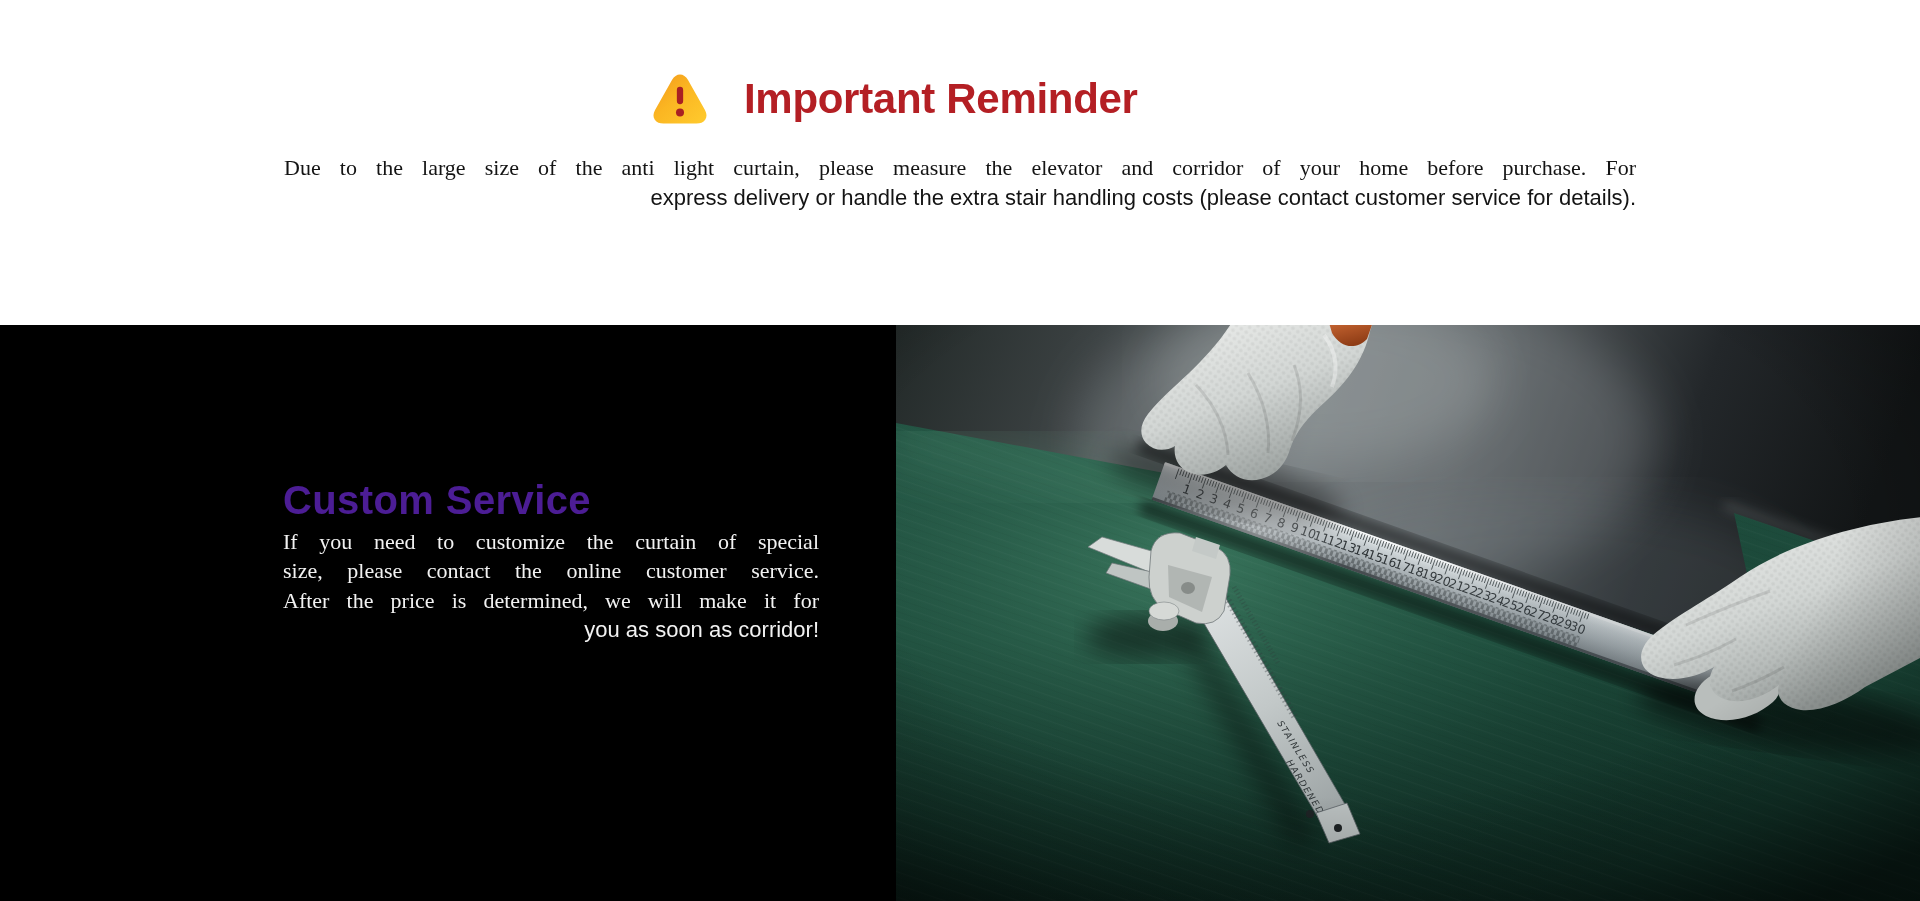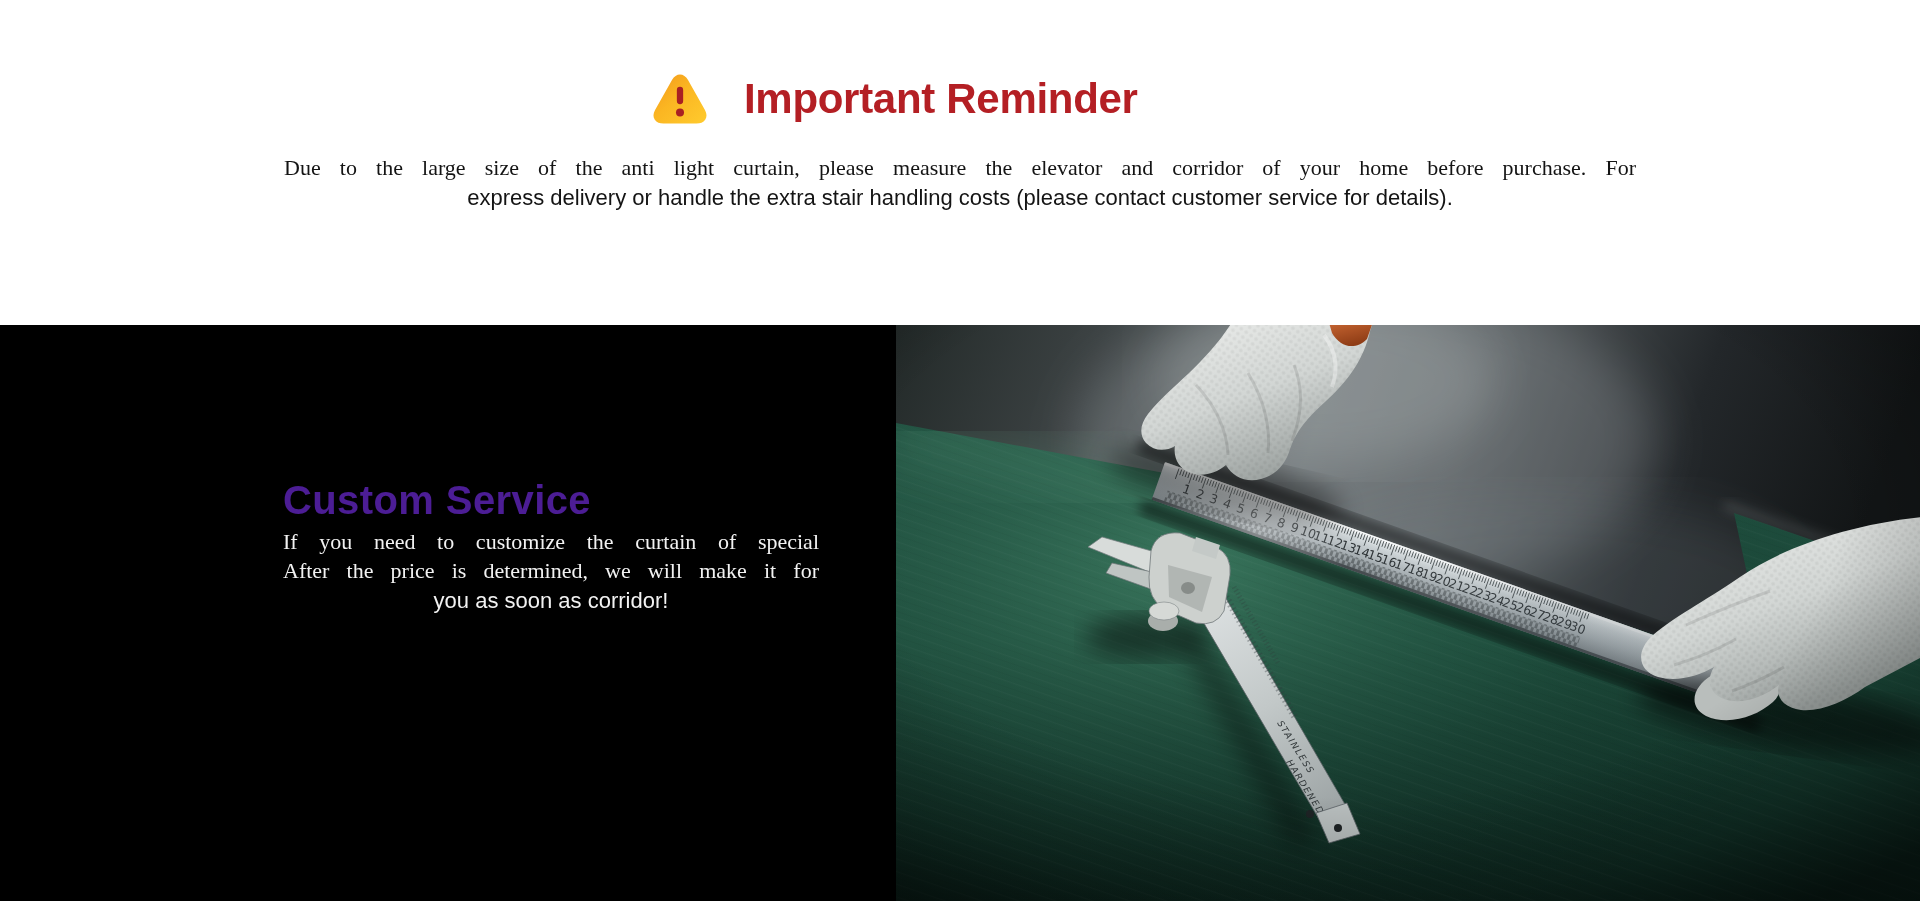--- a/index.html
+++ b/index.html
@@ -6,21 +6,21 @@
   .screen{position:relative;width:1920px;height:901px;overflow:hidden;
           font-family:"Liberation Sans","DejaVu Sans",sans-serif;}
 
   
   .white-section{position:absolute;left:0;top:0;width:1920px;height:325px;background:#ffffff;}
   .reminder-header{position:absolute;left:652px;top:70px;display:flex;gap:36px;}
   .warning-icon{width:56px;height:58px;flex:0 0 auto;}
   .reminder-title{font-size:42px;font-weight:bold;color:#B41F24;letter-spacing:-0.3px;line-height:58px;white-space:nowrap;}
   .reminder-body{position:absolute;left:284px;top:153px;width:1352px;font-size:22px;line-height:29.5px;color:#141414;}
   .jline{text-align:justify;text-align-last:justify;font-family:Liberation Serif, serif;}
-  .lline{text-align:center;}
+  .lline{text-align:right;}
 
   
   .bottom-section{position:absolute;left:0;top:325px;width:1920px;height:576px;background:#000000;}
   .cs-heading{position:absolute;left:283px;top:478px;font-size:40px;font-weight:bold;color:#4c1d95;letter-spacing:0.4px;line-height:44px;}
   .cs-body{position:absolute;left:283px;top:527px;width:536px;font-size:22px;line-height:29.4px;color:#F2F2F2;}
 
   
   .photo{position:absolute;left:896px;top:325px;width:1024px;height:576px;}
   .photo svg{display:block;}
   #rulerTicks line{stroke:#3a4144;stroke-width:0.8;}
@@ -51,20 +51,21 @@
     <div class="reminder-body">
       <div class="jline">Due to the large size of the anti light curtain, please measure the elevator and corridor of your home before purchase. For</div>
       <div class="lline">express delivery or handle the extra stair handling costs (please contact customer service for details).</div>
     </div>
   </div>
 
   <div class="bottom-section"></div>
   <div class="cs-heading">Custom Service</div>
   <div class="cs-body">
     <div class="jline">If you need to customize the curtain of special</div>
+    <div class="jline">size, please contact the online customer service.</div>
     <div class="jline">After the price is determined, we will make it for</div>
     <div class="lline">you as soon as corridor!</div>
   </div>
 
   <div class="photo">
     <svg width="1024" height="576" viewBox="0 0 1024 576">
       <defs>
         <linearGradient id="gGreen" x1="0" y1="0" x2="0" y2="1">
           <stop offset="0" stop-color="#245847"></stop>
           <stop offset="0.55" stop-color="#1B4A3A"></stop>

